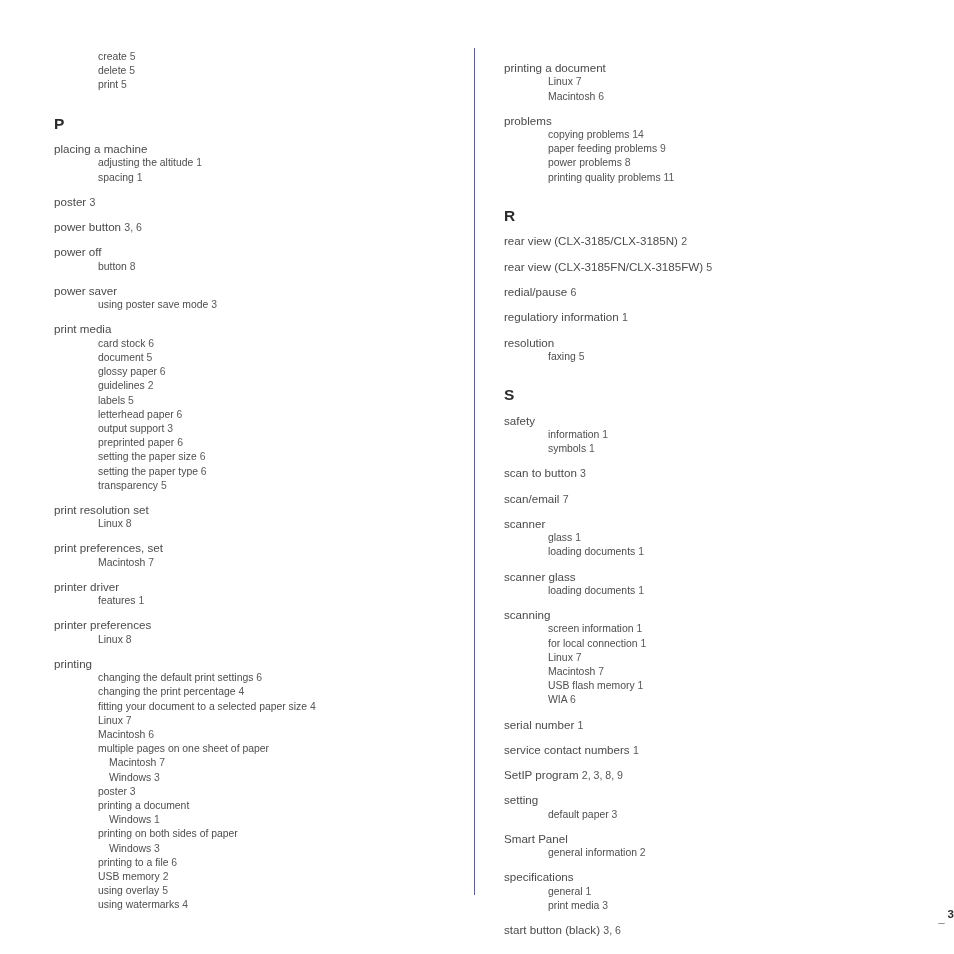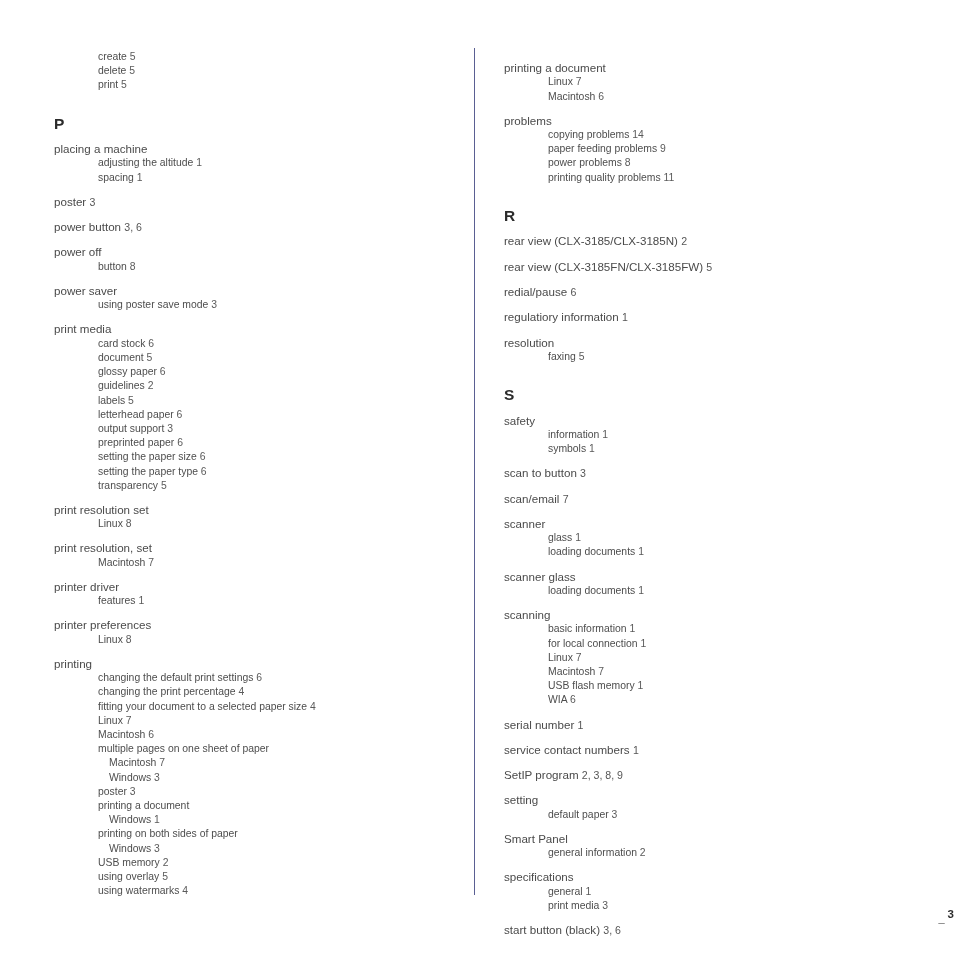--- a/index.html
+++ b/index.html
@@ -145,40 +145,41 @@
         <div class="sub sub-group"><span>guidelines</span> <span class="pg">2</span></div>
         <div class="sub sub-group"><span>labels</span> <span class="pg">5</span></div>
         <div class="sub sub-group"><span>letterhead paper</span> <span class="pg">6</span></div>
         <div class="sub sub-group"><span>output support</span> <span class="pg">3</span></div>
         <div class="sub sub-group"><span>preprinted paper</span> <span class="pg">6</span></div>
         <div class="sub sub-group"><span>setting the paper size</span> <span class="pg">6</span></div>
         <div class="sub sub-group"><span>setting the paper type</span> <span class="pg">6</span></div>
         <div class="sub sub-group"><span>transparency</span> <span class="pg">5</span></div>
         <div class="entry"><span>print resolution set</span></div>
         <div class="sub sub-group"><span>Linux</span> <span class="pg">8</span></div>
-        <div class="entry"><span>print resolution, set</span></div>
+        <div class="entry"><span>print preferences, set</span></div>
         <div class="sub sub-group"><span>Macintosh</span> <span class="pg">7</span></div>
         <div class="entry"><span>printer driver</span></div>
         <div class="sub sub-group"><span>features</span> <span class="pg">1</span></div>
         <div class="entry"><span>printer preferences</span></div>
         <div class="sub sub-group"><span>Linux</span> <span class="pg">8</span></div>
         <div class="entry"><span>printing</span></div>
         <div class="sub sub-group"><span>changing the default print settings</span> <span class="pg">6</span></div>
         <div class="sub sub-group"><span>changing the print percentage</span> <span class="pg">4</span></div>
         <div class="sub sub-group"><span>fitting your document to a selected paper size</span> <span class="pg">4</span></div>
         <div class="sub sub-group"><span>Linux</span> <span class="pg">7</span></div>
         <div class="sub sub-group"><span>Macintosh</span> <span class="pg">6</span></div>
         <div class="sub sub-group"><span>multiple pages on one sheet of paper</span></div>
         <div class="subsub sub-group"><span>Macintosh</span> <span class="pg">7</span></div>
         <div class="subsub sub-group"><span>Windows</span> <span class="pg">3</span></div>
         <div class="sub sub-group"><span>poster</span> <span class="pg">3</span></div>
         <div class="sub sub-group"><span>printing a document</span></div>
         <div class="subsub sub-group"><span>Windows</span> <span class="pg">1</span></div>
         <div class="sub sub-group"><span>printing on both sides of paper</span></div>
         <div class="subsub sub-group"><span>Windows</span> <span class="pg">3</span></div>
+        <div class="sub sub-group"><span>printing to a file</span> <span class="pg">6</span></div>
         <div class="sub sub-group"><span>USB memory</span> <span class="pg">2</span></div>
         <div class="sub sub-group"><span>using overlay</span> <span class="pg">5</span></div>
         <div class="sub sub-group"><span>using watermarks</span> <span class="pg">4</span></div>
       </div>
     <div class="column right" id="col-right">
         <div class="entry"><span>printing a document</span></div>
         <div class="sub sub-group"><span>Linux</span> <span class="pg">7</span></div>
         <div class="sub sub-group"><span>Macintosh</span> <span class="pg">6</span></div>
         <div class="entry"><span>problems</span></div>
         <div class="sub sub-group"><span>copying problems</span> <span class="pg">14</span></div>
@@ -197,21 +198,21 @@
         <div class="sub sub-group"><span>information</span> <span class="pg">1</span></div>
         <div class="sub sub-group"><span>symbols</span> <span class="pg">1</span></div>
         <div class="entry"><span>scan to button</span> <span class="pg">3</span></div>
         <div class="entry"><span>scan/email</span> <span class="pg">7</span></div>
         <div class="entry"><span>scanner</span></div>
         <div class="sub sub-group"><span>glass</span> <span class="pg">1</span></div>
         <div class="sub sub-group"><span>loading documents</span> <span class="pg">1</span></div>
         <div class="entry"><span>scanner glass</span></div>
         <div class="sub sub-group"><span>loading documents</span> <span class="pg">1</span></div>
         <div class="entry"><span>scanning</span></div>
-        <div class="sub sub-group"><span>basic information</span> <span class="pg">1</span></div>
+        <div class="sub sub-group"><span>screen information</span> <span class="pg">1</span></div>
         <div class="sub sub-group"><span>for local connection</span> <span class="pg">1</span></div>
         <div class="sub sub-group"><span>Linux</span> <span class="pg">7</span></div>
         <div class="sub sub-group"><span>Macintosh</span> <span class="pg">7</span></div>
         <div class="sub sub-group"><span>USB flash memory</span> <span class="pg">1</span></div>
         <div class="sub sub-group"><span>WIA</span> <span class="pg">6</span></div>
         <div class="entry"><span>serial number</span> <span class="pg">1</span></div>
         <div class="entry"><span>service contact numbers</span> <span class="pg">1</span></div>
         <div class="entry"><span>SetIP program</span> <span class="pg">2, 3, 8, 9</span></div>
         <div class="entry"><span>setting</span></div>
         <div class="sub sub-group"><span>default paper</span> <span class="pg">3</span></div>

